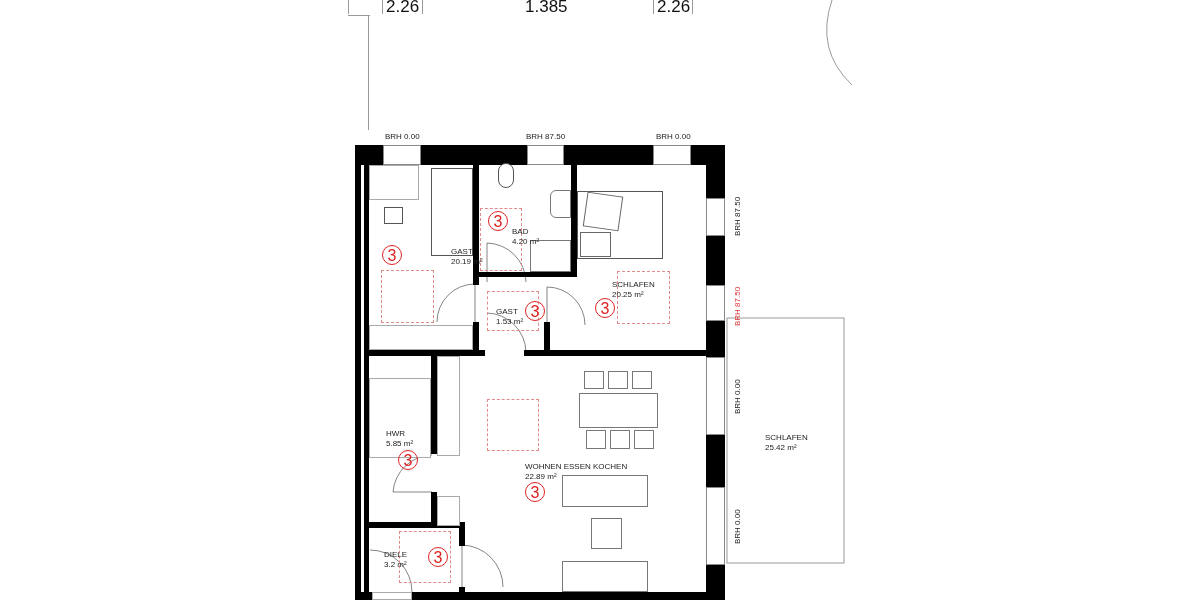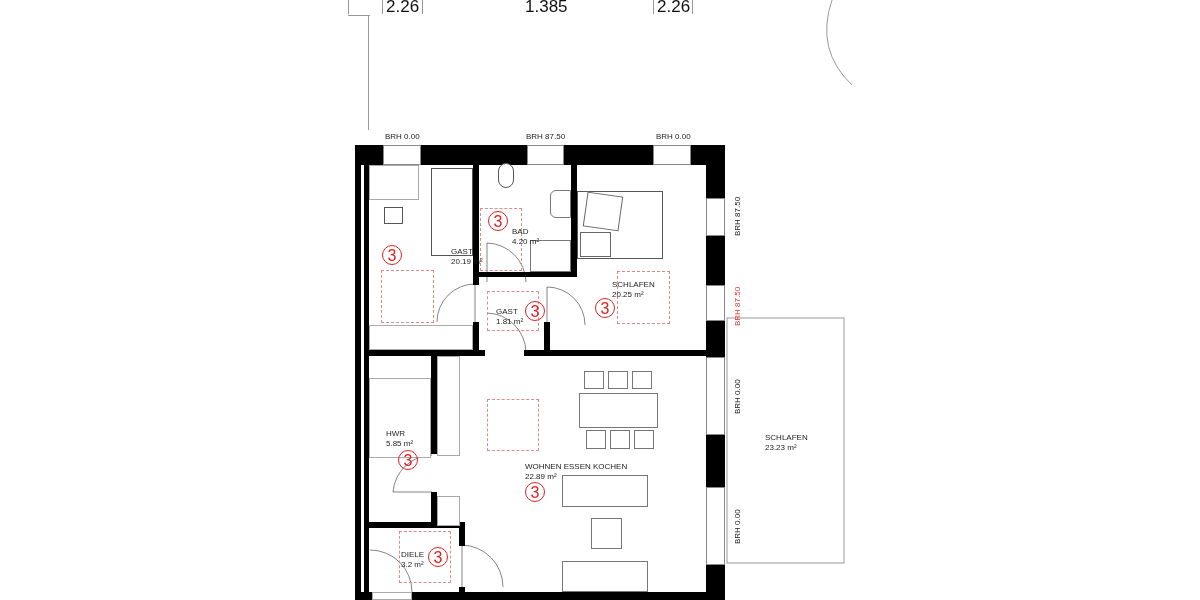--- a/index.html
+++ b/index.html
@@ -141,38 +141,38 @@
 </div>
 
 <div class="room-name" style="left:612px;top:280px;">
   <div>SCHLAFEN</div>
   <div>20.25 m²</div>
 </div>
 <div class="badge" style="left:595px;top:298px;">3</div>
 
 <div class="room-name" style="left:496px;top:307px;">
   <div>GAST</div>
-  <div>1.81 m²</div>
+  <div>1.53 m²</div>
 </div>
 <div class="badge" style="left:525px;top:301px;">3</div>
 
 <div class="room-name" style="left:386px;top:429px;">
   <div>HWR</div>
   <div>5.85 m²</div>
 </div>
 <div class="badge" style="left:398px;top:450px;">3</div>
 
 <div class="room-name" style="left:525px;top:462px;">
   <div>WOHNEN ESSEN KOCHEN</div>
   <div>22.89 m²</div>
 </div>
 <div class="badge" style="left:525px;top:482px;">3</div>
 
-<div class="room-name" style="left:401px;top:550px;">
+<div class="room-name" style="left:384px;top:550px;">
   <div>DIELE</div>
   <div>3.2 m²</div>
 </div>
 <div class="badge" style="left:428px;top:547px;">3</div>
 
 <div class="room-name" style="left:765px;top:433px;">
   <div>SCHLAFEN</div>
-  <div>23.23 m²</div>
+  <div>25.42 m²</div>
 </div>
 
 </body></html>

